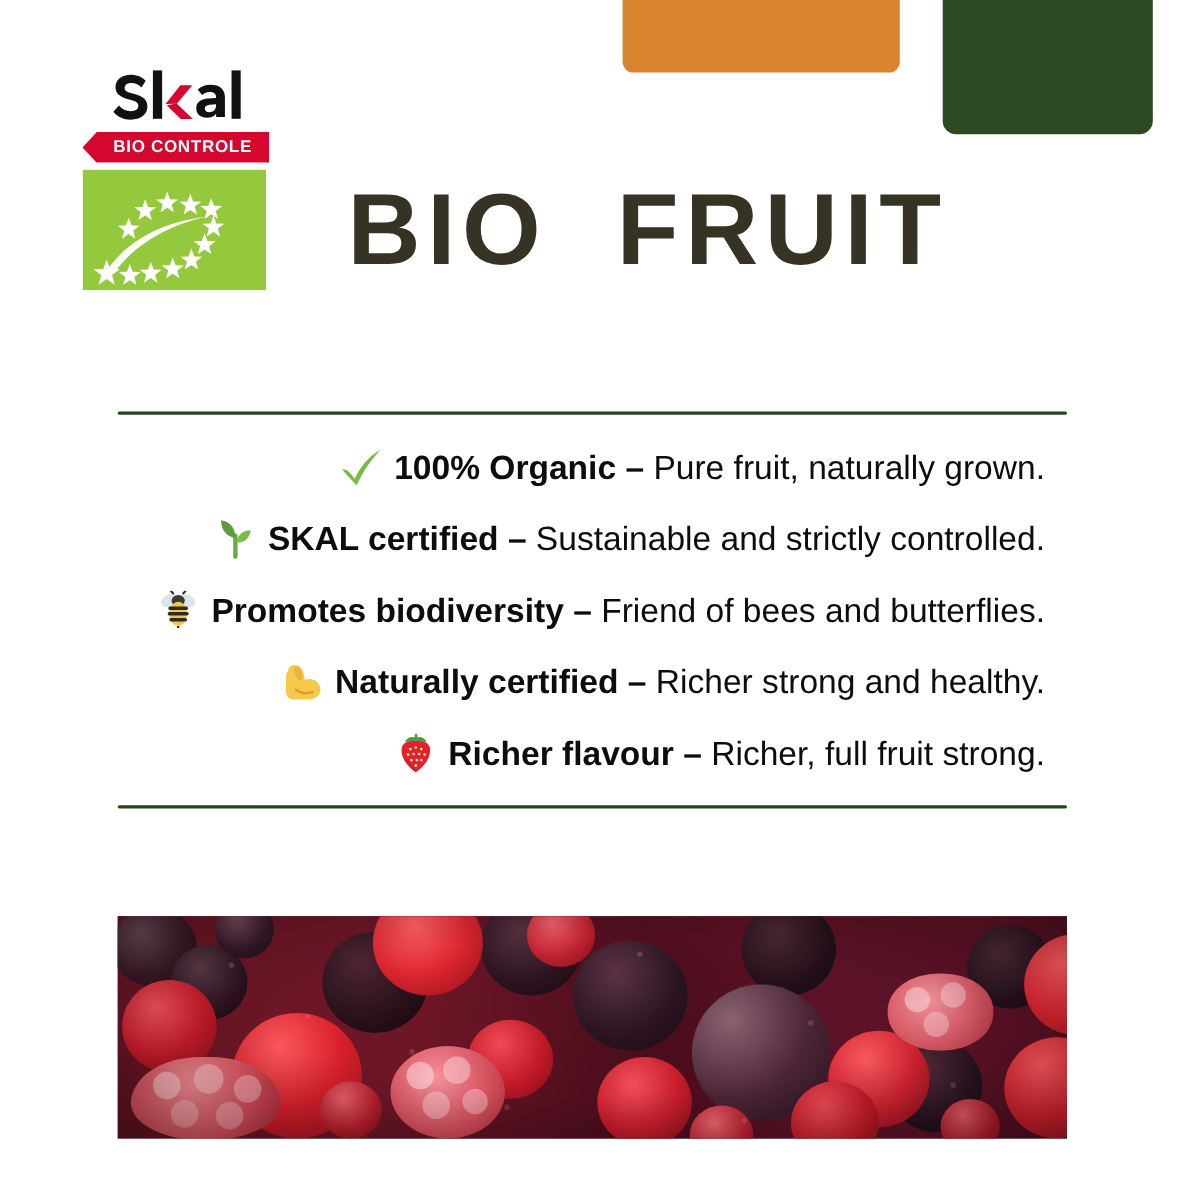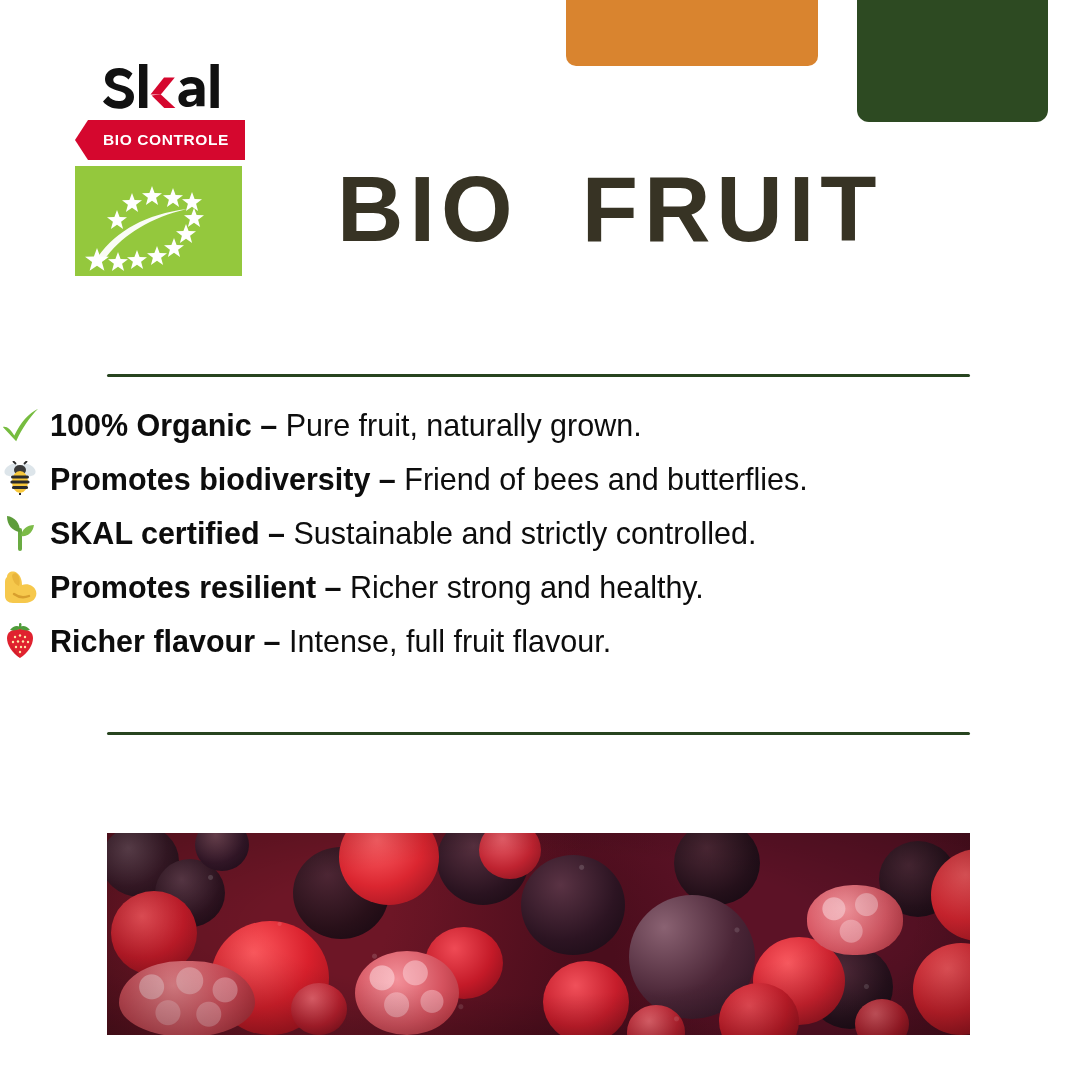--- a/index.html
+++ b/index.html
@@ -25,21 +25,21 @@
   
   .logo-wrap{ position:absolute; left:75px; top:63px; width:170px; }
 
   .skal-word{
     height:48px; margin-left:28px; position:relative;
     display:flex; align-items:flex-end;
   }
   .skal-word svg{ display:block; }
 
   .bio-banner{
-    position:relative; margin-top:9px; height:40px; width:170px;
+    position:relative; margin-top:9px; height:28px; width:170px;
   }
   .bio-banner .shape{
     position:absolute; inset:0;
     clip-path: polygon(0 50%, 13px 0, 100% 0, 100% 100%, 13px 100%);
   }
   .bio-banner .txt{
     position:absolute; inset:0;
     display:flex; align-items:center; justify-content:center;
     padding-left:12px;
     color:#ffffff; font-weight:700; font-size:15.5px;
@@ -53,35 +53,35 @@
   .eu-leaf svg{ display:block; width:100%; height:100%; }
 
   
   .headline{
     position:absolute; left:316px; top:163px;
     font-size:92px; line-height:1.0; font-weight:700;
     letter-spacing:6px;
     color:#373324;
     font-family:"Liberation Sans", sans-serif;
     white-space:pre;
-    margin-left:21px;
   }
 
   
   .rule{
     position:absolute; left:107px; width:863px; height:3px;
     border-radius:2px;
   }
   .rule.top{ top:374px; }
   .rule.bottom{ top:732px; }
 
   
   .benefits{
     position:absolute; left:0; top:398px; width:950px;
-    display:flex; flex-direction:column; align-items:flex-start;
+    display:flex; flex-direction:column; align-items:flex-end;
+    gap:11px;
   }
   .benefit{
     display:flex; align-items:center; justify-content:center;
     gap:10px;
     height:54px;
     white-space:nowrap;
   }
   .b-icon{
     flex:0 0 auto; width:40px; height:40px;
     display:flex; align-items:center; justify-content:center;
@@ -187,53 +187,53 @@
     <span class="b-icon">
       <svg width="42" height="40" viewBox="0 0 42 40" aria-hidden="true">
         <path d="M3 22 C7 21, 11 24, 15 31 C22 17, 30 8, 40 3 C31 12, 23 24, 17 37 C12 32, 7 26, 3 22 Z" fill="#76bc3f"></path>
       </svg>
     </span>
     <span class="b-text"><span class="lead">100% Organic</span><span class="dash"> – </span><span class="rest">Pure fruit, naturally grown.</span></span>
   </div>
 
   <div class="benefit">
     <span class="b-icon">
+      <svg width="30" height="38" viewBox="0 0 30 38" aria-hidden="true">
+        <rect x="13" y="14" width="4" height="23" rx="2" fill="#6aab42"></rect>
+        <path d="M15 18 C15 9, 10 3, 2 2 C2 11, 7 17, 15 18 Z" fill="#5d9c3a"></path>
+        <path d="M16 22 C17 15, 22 11, 29 11 C28 18, 23 23, 16 22 Z" fill="#7cbb48"></path>
+      </svg>
+    </span>
+    <span class="b-text"><span class="lead">SKAL certified</span><span class="dash"> – </span><span class="rest">Sustainable and strictly controlled.</span></span>
+  </div>
+
+  <div class="benefit">
+    <span class="b-icon">
       <svg width="34" height="36" viewBox="0 0 34 36" aria-hidden="true">
         <ellipse cx="9" cy="9" rx="8" ry="5.5" fill="#d9e2e8" opacity=".9" transform="rotate(-28 9 9)"></ellipse>
         <ellipse cx="25" cy="9" rx="8" ry="5.5" fill="#d9e2e8" opacity=".9" transform="rotate(28 25 9)"></ellipse>
         <path d="M13 3 L10 0 M21 3 L24 0" stroke="#2b2b2b" stroke-width="1.8" fill="none"></path>
         <ellipse cx="17" cy="9" rx="6" ry="5" fill="#3a3a3a"></ellipse>
         <ellipse cx="17" cy="21" rx="8" ry="11" fill="#f7c73b"></ellipse>
         <path d="M9.6 16 H24.4 M9 21 H25 M10.5 26.5 H23.5" stroke="#2b2b2b" stroke-width="3.2" fill="none" stroke-linecap="round"></path>
         <path d="M17 32 q0 2 0 2" stroke="#2b2b2b" stroke-width="2" fill="none"></path>
       </svg>
     </span>
     <span class="b-text"><span class="lead">Promotes biodiversity</span><span class="dash"> – </span><span class="rest">Friend of bees and butterflies.</span></span>
   </div>
 
   <div class="benefit">
     <span class="b-icon">
-      <svg width="30" height="38" viewBox="0 0 30 38" aria-hidden="true">
-        <rect x="13" y="14" width="4" height="23" rx="2" fill="#6aab42"></rect>
-        <path d="M15 18 C15 9, 10 3, 2 2 C2 11, 7 17, 15 18 Z" fill="#5d9c3a"></path>
-        <path d="M16 22 C17 15, 22 11, 29 11 C28 18, 23 23, 16 22 Z" fill="#7cbb48"></path>
-      </svg>
-    </span>
-    <span class="b-text"><span class="lead">SKAL certified</span><span class="dash"> – </span><span class="rest">Sustainable and strictly controlled.</span></span>
-  </div>
-
-  <div class="benefit">
-    <span class="b-icon">
       <svg width="36" height="34" viewBox="0 0 36 34" aria-hidden="true">
         <path d="M5 7 C5 2, 11 0, 15 3 C19 6, 20 11, 20 15 C25 13, 32 15, 34 21 C36 28, 30 33, 23 33 L11 33 C6 33, 3 30, 3 26 L3 12 C3 9, 4 8, 5 7 Z" fill="#f6c84c"></path>
         <path d="M10 6 C10 3, 14 2, 16 5 C18 8, 18 13, 17 16 C14 15, 11 12, 10 6 Z" fill="#e9b53c"></path>
         <path d="M12 24 C16 27, 22 28, 27 26" stroke="#d89f2e" stroke-width="2.4" fill="none" stroke-linecap="round"></path>
       </svg>
     </span>
-    <span class="b-text"><span class="lead">Promotes resilient</span><span class="dash"> – </span><span class="rest">Richer strong and healthy.</span></span>
+    <span class="b-text"><span class="lead">Naturally certified</span><span class="dash"> – </span><span class="rest">Richer strong and healthy.</span></span>
   </div>
 
   <div class="benefit">
     <span class="b-icon">
       <svg width="32" height="36" viewBox="0 0 32 36" aria-hidden="true">
         <path d="M16 35 C8 30, 3 22, 3 15 C3 9, 8 6, 16 6 C24 6, 29 9, 29 15 C29 22, 24 30, 16 35 Z" fill="#e0222f"></path>
         <path d="M16 35 C12 32, 8 27, 6 21 C10 25, 13 30, 16 35 Z" fill="#c71b27" opacity=".6"></path>
         <g fill="#ffe9a8">
           <circle cx="11" cy="14" r="1.2"></circle>
             <circle cx="16" cy="12.5" r="1.2"></circle>
@@ -244,21 +244,21 @@
             <circle cx="24" cy="19" r="1.2"></circle>
           <circle cx="12" cy="24" r="1.2"></circle>
             <circle cx="17" cy="24" r="1.2"></circle>
             <circle cx="21" cy="24" r="1.2"></circle>
           <circle cx="16" cy="29" r="1.2"></circle>
         </g>
         <path d="M6 7 C9 3, 13 2, 16 4 C19 2, 23 3, 26 7 C22 8, 19 7, 16 6 C13 7, 10 8, 6 7 Z" fill="#4f9c3a"></path>
         <rect x="15" y="0" width="2.4" height="5" rx="1.2" fill="#4f9c3a"></rect>
       </svg>
     </span>
-    <span class="b-text"><span class="lead">Richer flavour</span><span class="dash"> – </span><span class="rest">Intense, full fruit flavour.</span></span>
+    <span class="b-text"><span class="lead">Richer flavour</span><span class="dash"> – </span><span class="rest">Richer, full fruit strong.</span></span>
   </div>
 
 </div>
 
 <div class="photo">
 
   <div style="position:absolute;inset:0;background:
        radial-gradient(circle at 18% 30%, #6d1626 0 18%, transparent 45%),
        radial-gradient(circle at 48% 70%, #4a0d1c 0 20%, transparent 48%),
        radial-gradient(circle at 78% 35%, #5c1226 0 20%, transparent 50%),

